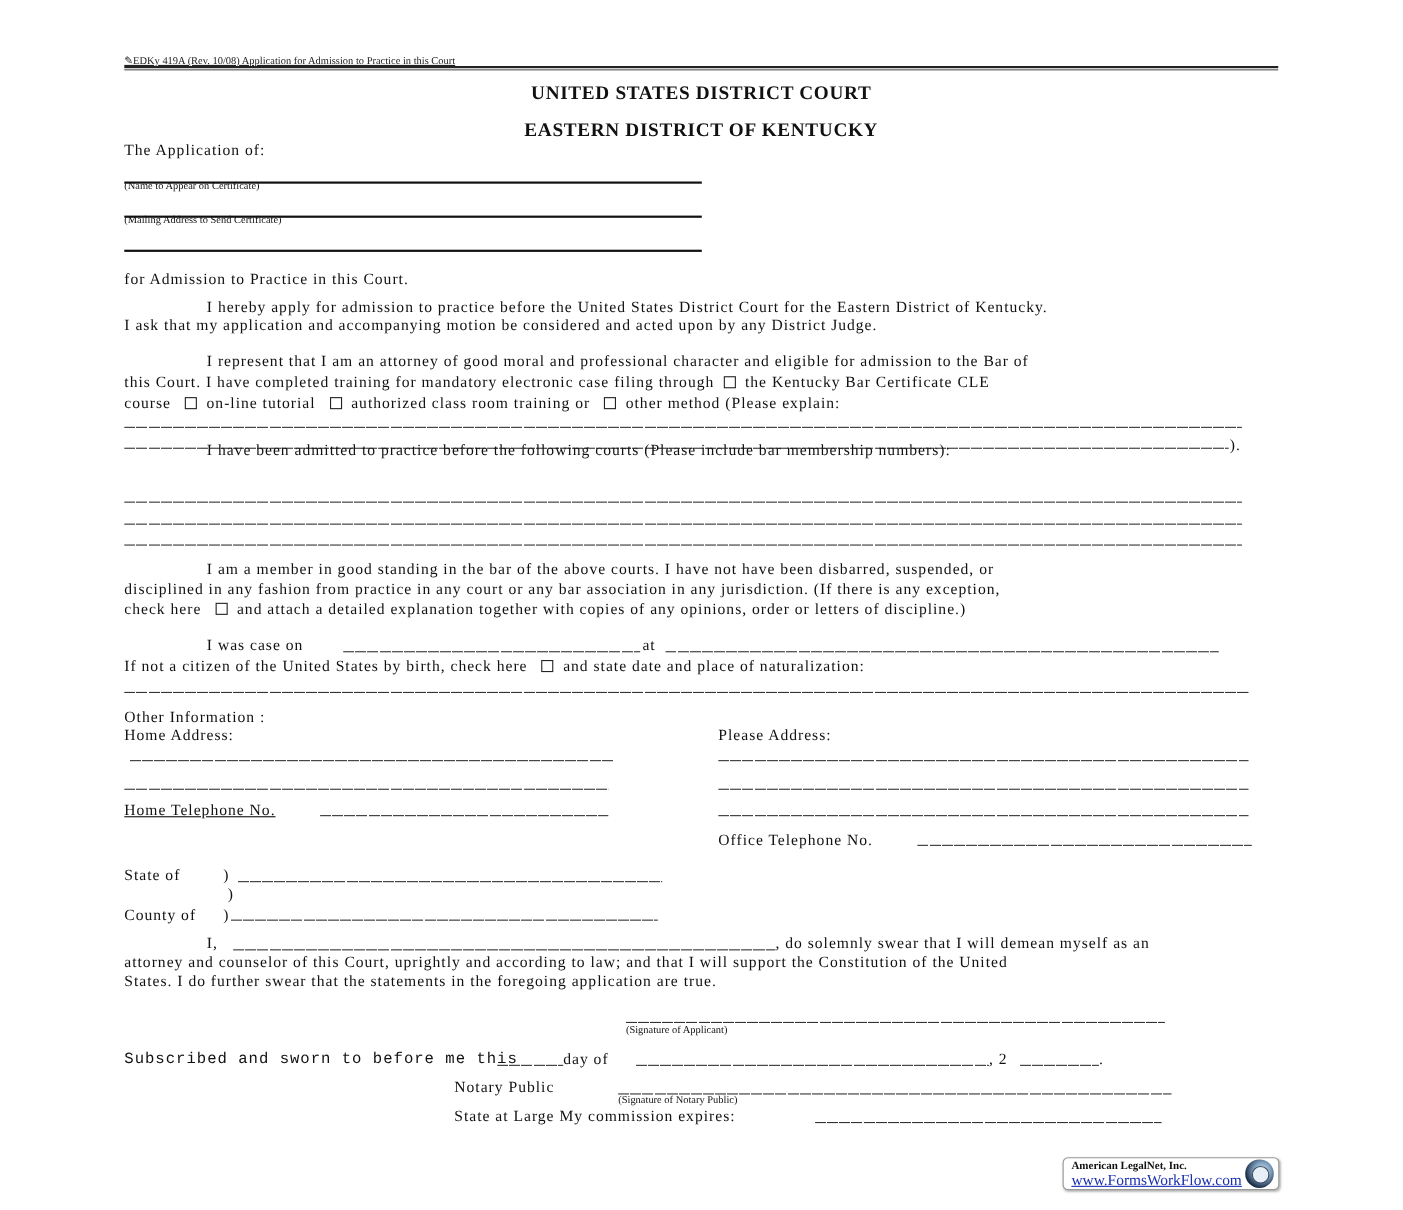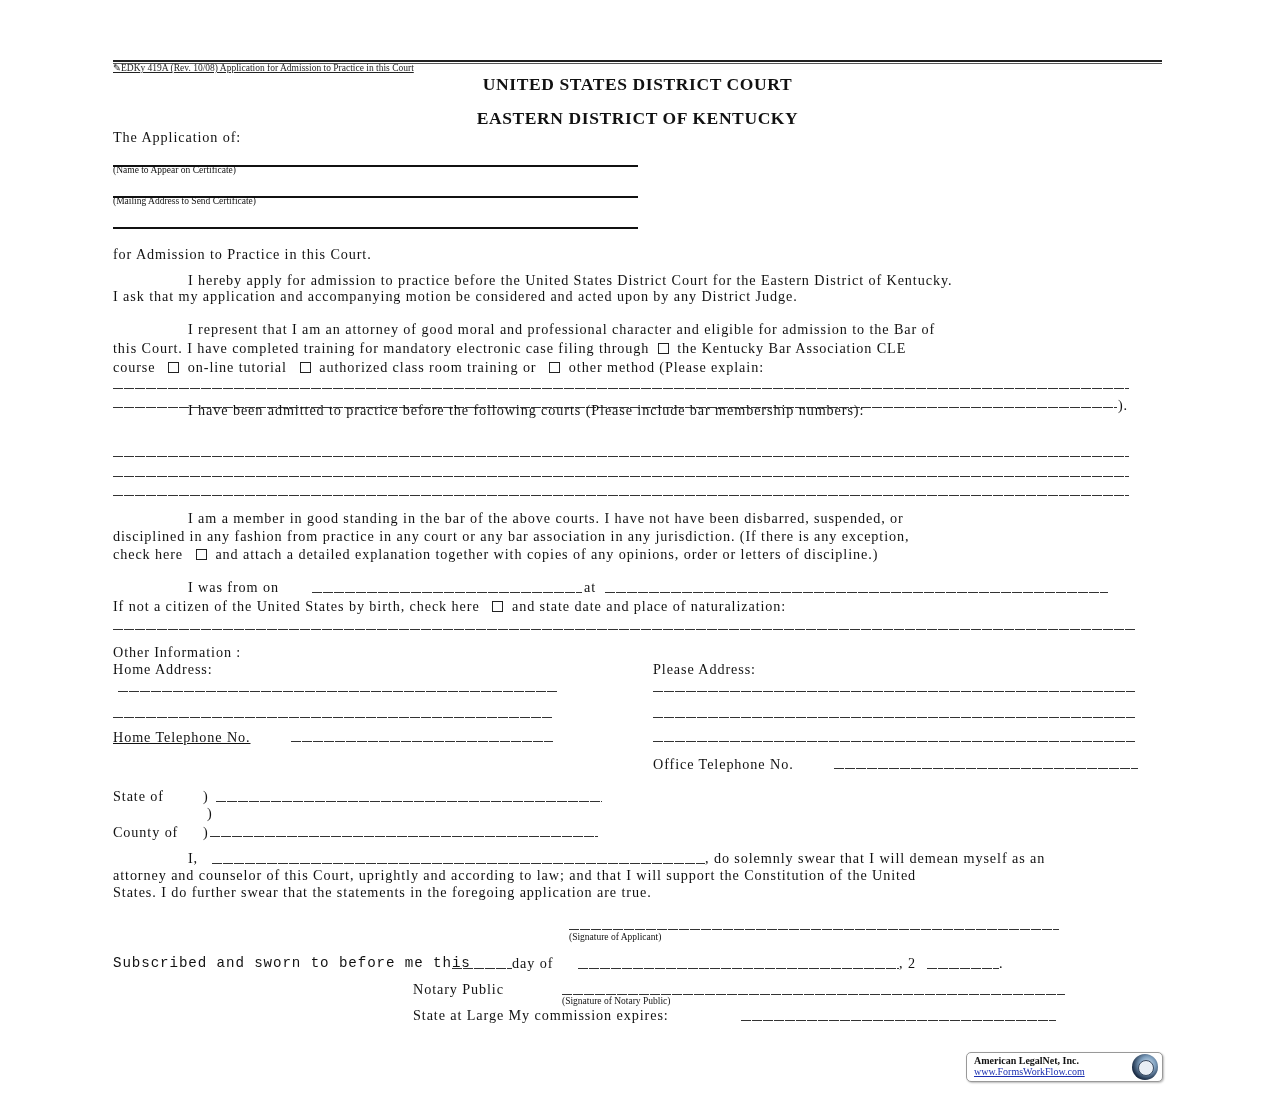--- a/index.html
+++ b/index.html
@@ -3,41 +3,41 @@
 <meta charset="utf-8">
 <style>
   html, body { margin: 0; padding: 0; background: #ffffff; }
   body {
     width: 1275px; height: 1100px; position: relative; overflow: hidden;
     font-family: "Liberation Serif", "DejaVu Serif", serif;
     color: #111111;
   }
   .abs { position: absolute; white-space: nowrap; }
   .txt { font-size: 14.2px; letter-spacing: 0.9px; }
-  .hdr-ref { left: 113px; top: 62px; font-size: 9.5px; text-decoration: underline; color: #222; }
+  .hdr-ref { left: 113px; top: 49px; font-size: 9.5px; text-decoration: underline; color: #222; }
   .hdr-rule1 { left: 113px; top: 60px; width: 1049px; height: 2px; background: #222; }
   .hdr-rule2 { left: 113px; top: 63px; width: 1049px; height: 1px; background: #555; }
   .title { left: 0; width: 1275px; text-align: center; font-weight: bold; font-size: 17.5px; letter-spacing: 0.6px; }
   .line { position: absolute; height: 1.6px; background: #111; }
   .caption { position: absolute; font-size: 9.5px; text-align: left; }
   .dashline {
     position: absolute; height: 1px;
     background-image: repeating-linear-gradient(to right, #333 0, #333 10px, transparent 10px, transparent 11px);
   }
   .cb {
     display: inline-block; width: 11px; height: 11px; border: 1.2px solid #222;
     vertical-align: -1px; margin: 0 4px; box-sizing: border-box; cursor: pointer;
   }
   .logo {
     position: absolute; left: 966px; top: 1052px; width: 195px; height: 28px;
     border: 1px solid #999; border-radius: 5px; background: #fff;
     box-shadow: 1px 1px 2px #bbb;
   }
   .logo-name { position: absolute; left: 7px; top: 2px; font-weight: bold; font-size: 10px; }
-  .logo-url { position: absolute; left: 7px; top: 13px; font-size: 10px; color: #1a2fb0; text-decoration: underline; }
+  .logo-url { position: absolute; left: 7px; top: 13px; font-size: 14px; color: #1a2fb0; text-decoration: underline; }
   .logo-globe {
     position: absolute; right: 4px; top: 1px; width: 26px; height: 26px; border-radius: 50%;
     background: radial-gradient(circle at 60% 40%, #d5e4f2 0, #7fa0bf 35%, #1d2f48 70%, #0a0f18 100%);
   }
   .logo-globe::after {
     content: ""; position: absolute; left: 6px; top: 6px; width: 14px; height: 14px; border-radius: 50%;
     background: #e8eef5; border: 1px solid #3a4a60;
   }
 </style>
 </head>
@@ -64,21 +64,21 @@
 
 <div class="abs txt" style="left:113px; top:246px;">for Admission to Practice in this Court.</div>
 
 <div class="abs txt" style="left:188px; top:272px;">I hereby apply for admission to practice before the United States District Court for the Eastern District of Kentucky.</div>
 <div class="abs txt" style="left:113px; top:288px;">I ask that my application and accompanying motion be considered and acted upon by any District Judge.</div>
 
 <div class="abs txt" style="left:188px; top:321px;">I represent that I am an attorney of good moral and professional character and eligible for admission to the Bar of</div>
 <div class="abs txt" style="left:113px; top:340px;">
   <span>this Court. I have completed  training for mandatory electronic case filing through</span>
   <span class="cb"></span>
-  <span>the Kentucky Bar Association CLE</span>
+  <span>the Kentucky Bar Certificate CLE</span>
 </div>
 <div class="abs txt" style="left:113px; top:359px;">
   <span>course</span>
   &nbsp;<span class="cb"></span>
   <span>on-line tutorial</span>
   &nbsp;<span class="cb"></span>
   <span>authorized class room training or</span>
   &nbsp;<span class="cb"></span>
   <span>other method (Please explain:</span>
 </div>
@@ -92,21 +92,21 @@
 <div class="dashline" style="left:113px; top:495px; width:1016px;"></div>
 
 <div class="abs txt" style="left:188px; top:510px;">I am a member in good standing in the bar of the above courts.  I  have not have been disbarred,  suspended,  or</div>
 <div class="abs txt" style="left:113px; top:528px;">disciplined in any fashion from practice in any court  or any bar association in any jurisdiction.  (If there is any exception,</div>
 <div class="abs txt" style="left:113px; top:546px;">
   <span>check here</span>
   &nbsp;<span class="cb"></span>
   <span>and attach a detailed explanation together with copies of any opinions, order or letters of discipline.)</span>
 </div>
 
-<div class="abs txt" style="left:188px; top:579px;">I was from on</div>
+<div class="abs txt" style="left:188px; top:579px;">I was case on</div>
 <div class="dashline" style="left:312px; top:592px; width:270px;"></div>
 <div class="abs txt" style="left:584px; top:579px;">at</div>
 <div class="dashline" style="left:605px; top:592px; width:503px;"></div>
 
 <div class="abs txt" style="left:113px; top:598px;">
   <span>If not a citizen of the United States by birth, check here</span>
   &nbsp;<span class="cb"></span>
   <span>and state date and place of naturalization:</span>
 </div>
 <div class="dashline" style="left:113px; top:629px; width:1022px;"></div>

